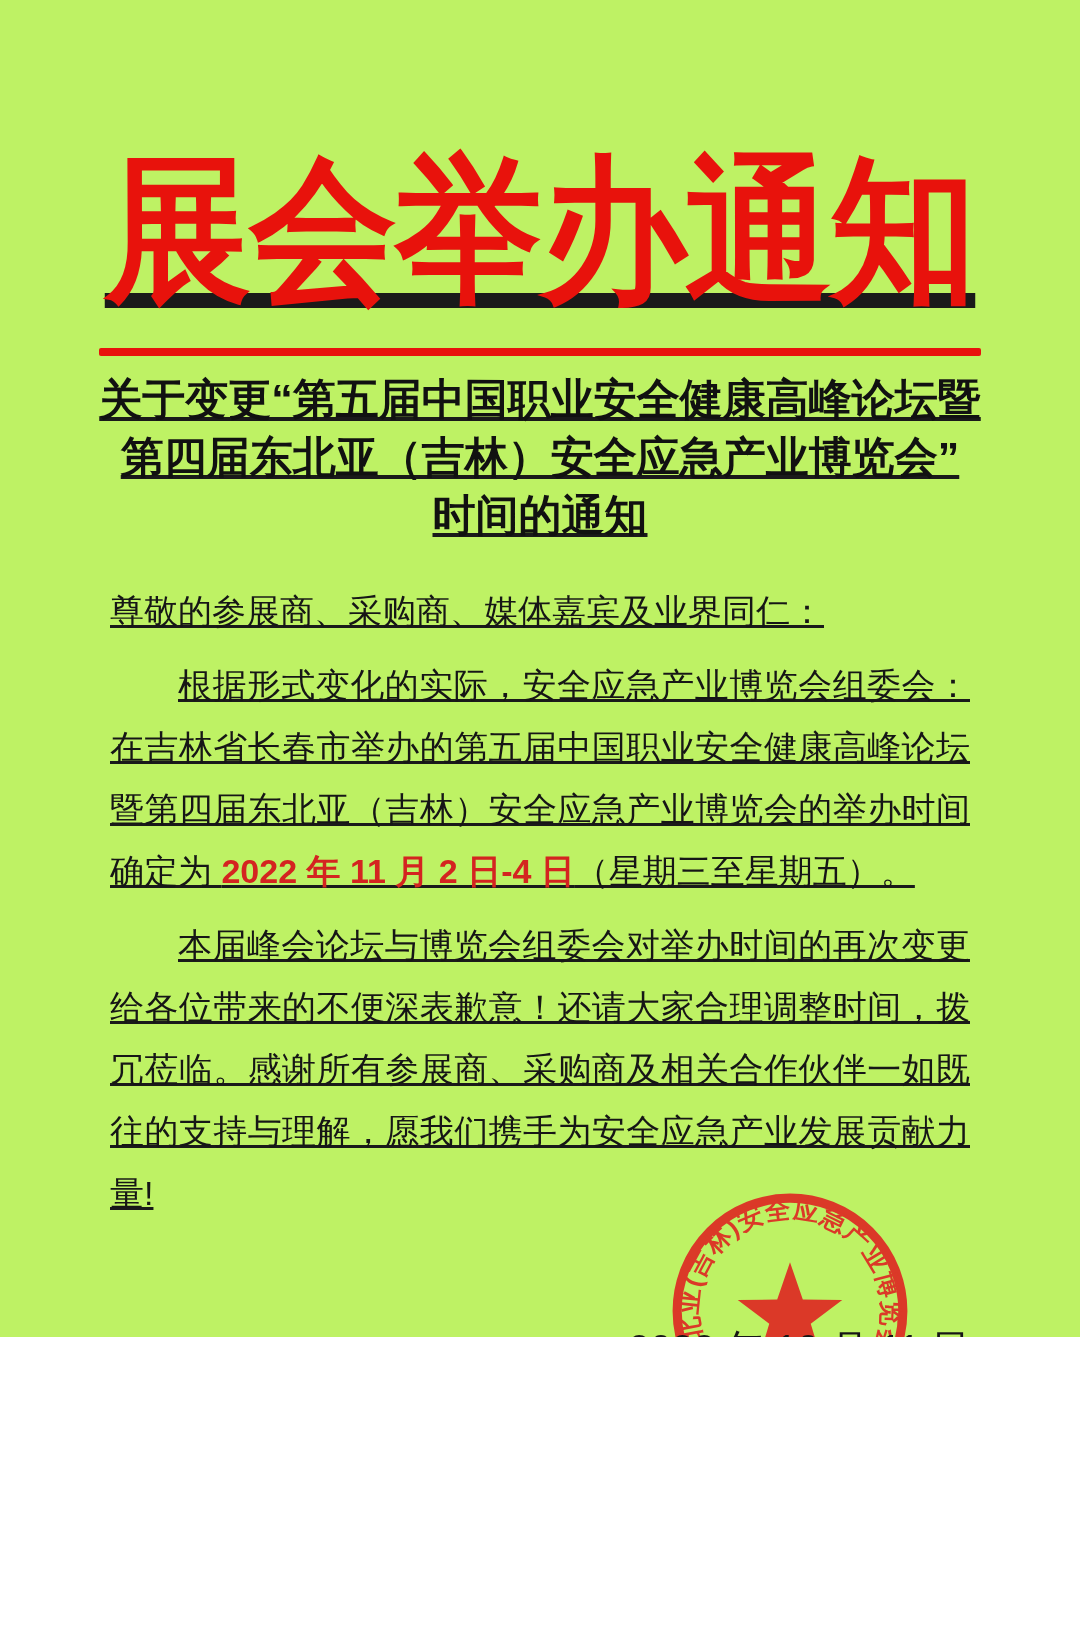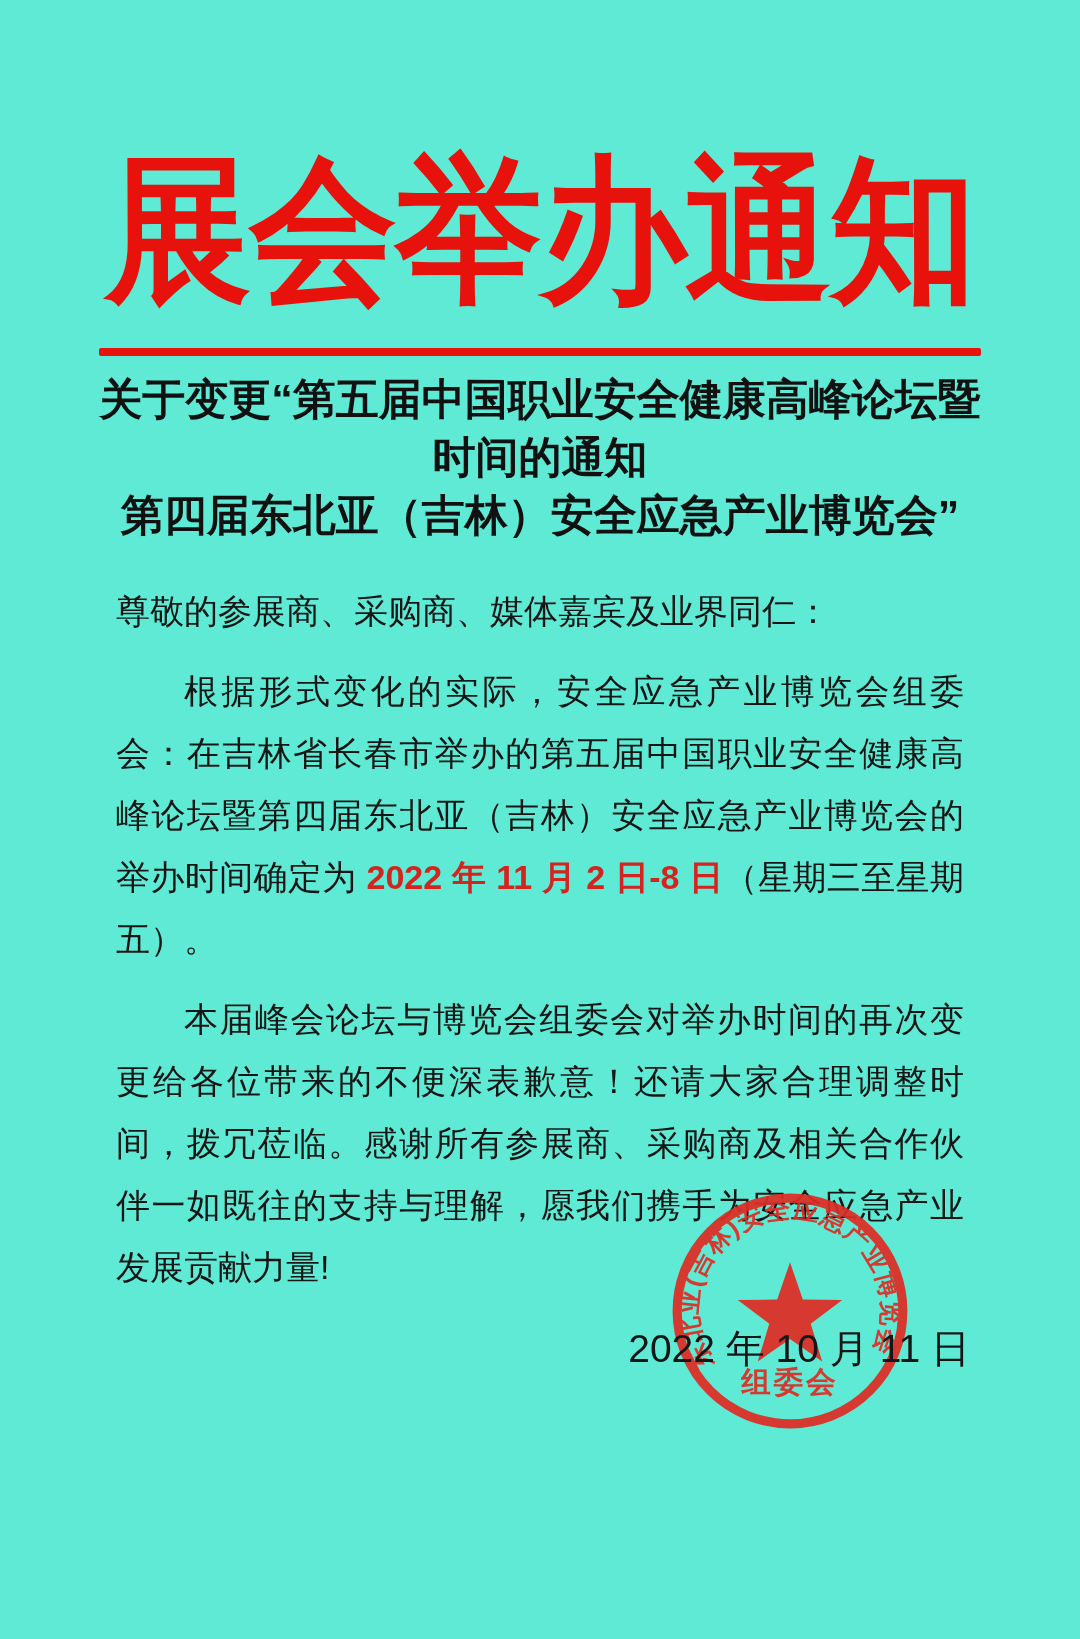--- a/index.html
+++ b/index.html
@@ -1,22 +1,23 @@
 <!DOCTYPE html>
 <html><head>
 <meta charset="utf-8">
 <style>
   html,body{margin:0;padding:0;background:#ffffff;}
   .page{
     position:relative;
-    width:1080px;height:1639px;
-    background:#5eead4;
+    width:1080px;height:1337px;
+    background:#bef264;
     overflow:hidden;
     font-family:"Liberation Sans", sans-serif;
     color:#1a1a1a;
+    text-decoration:underline;
   }
   .title{
     margin:150px auto 0 auto;
     width:100%;
     text-align:center;
     font-size:158px;
     font-weight:900;
     line-height:160px;
     letter-spacing:-2px;
     transform:scaleX(0.93);
@@ -38,21 +39,21 @@
     color:#111111;
   }
   .body-text{
     margin:36px auto 0 auto;
     width:884px;
     font-size:34px;
     line-height:62px;
     text-align:justify;
     color:#161616;
   }
-  .body-text p{margin:18px;padding:0;}
+  .body-text p{margin:12px;padding:0;}
   .indent{text-indent:2em;}
   .date-red{font-weight:700;}
   .signature-org{
     position:absolute;
     top:1251px;right:130px;
     font-size:41px;
     color:#161616;
     z-index:2;
     white-space:nowrap;
   }
@@ -82,27 +83,27 @@
 <body>
 
 <div class="page">
 
   <div class="title" style="color: rgb(232, 18, 12);">展会举办通知</div>
 
   <div class="title-rule" style="background: rgb(232, 18, 12);"></div>
 
   <div class="subtitle">
     <div>关于变更“第五届中国职业安全健康高峰论坛暨</div>
+    <div>第四届东北亚（吉林）安全应急产业博览会”</div>
     <div>时间的通知</div>
-    <div>第四届东北亚（吉林）安全应急产业博览会”</div>
   </div>
 
   <div class="body-text">
     <p>尊敬的参展商、采购商、媒体嘉宾及业界同仁：</p>
-    <p class="indent"><span>根据形式变化的实际，安全应急产业博览会组委会：在吉林省长春市举办的第五届中国职业安全健康高峰论坛暨第四届东北亚（吉林）安全应急产业博览会的举办时间确定为 </span><span class="date-red" style="color: rgb(212, 36, 32);">2022 年 11 月 2 日-8 日</span><span>（星期三至星期五）。</span></p>
+    <p class="indent"><span>根据形式变化的实际，安全应急产业博览会组委会：在吉林省长春市举办的第五届中国职业安全健康高峰论坛暨第四届东北亚（吉林）安全应急产业博览会的举办时间确定为 </span><span class="date-red" style="color: rgb(212, 36, 32);">2022 年 11 月 2 日-4 日</span><span>（星期三至星期五）。</span></p>
     <p class="indent">本届峰会论坛与博览会组委会对举办时间的再次变更给各位带来的不便深表歉意！还请大家合理调整时间，拨冗莅临。感谢所有参展商、采购商及相关合作伙伴一如既往的支持与理解，愿我们携手为安全应急产业发展贡献力量!</p>
   </div>
 
 
   <div class="signature-date">2022 年 10 月 11 日</div>
 
   <svg class="stamp" viewBox="0 0 240 240" width="244" height="244" aria-hidden="true">
     <circle cx="120" cy="120" r="111" fill="none" stroke-width="9" stroke="#de2c24"></circle>
     <path id="stamp-arc-path" d="M 45.5 172.2 A 91 91 0 1 1 194.5 172.2" fill="none"></path>
     <text class="arc-text">

